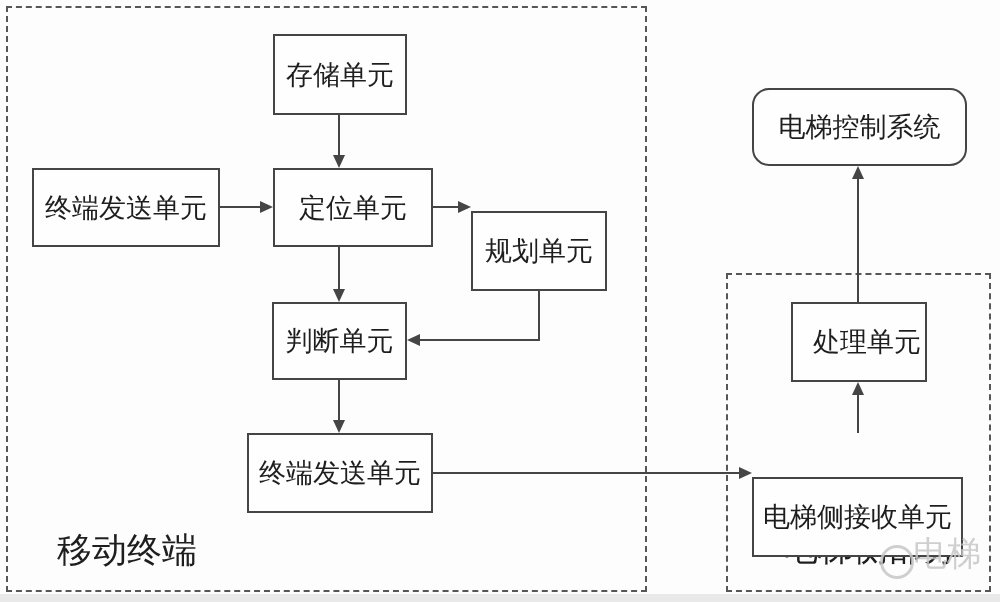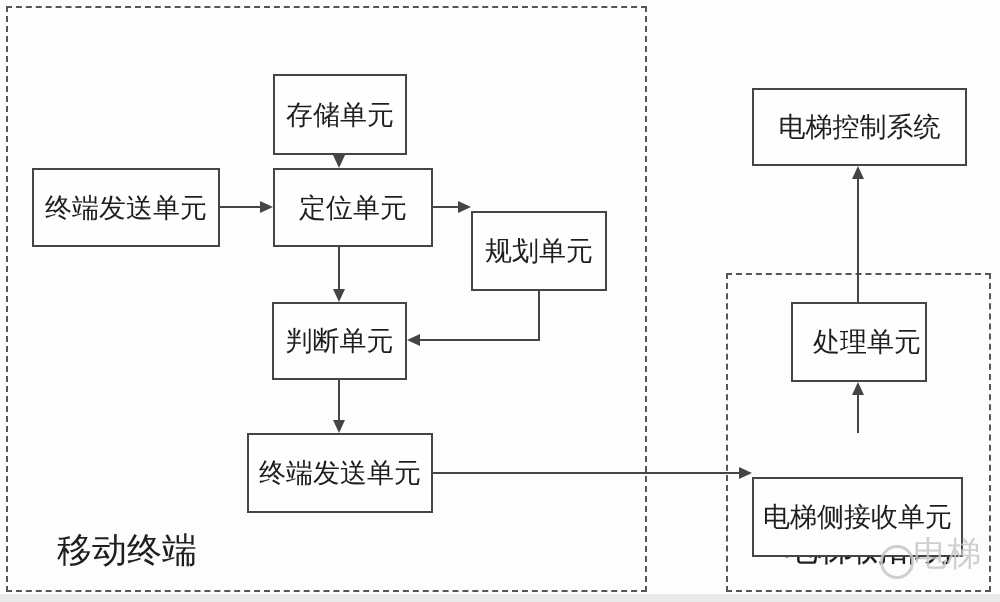--- a/index.html
+++ b/index.html
@@ -69,21 +69,21 @@
 <div class="canvas">
 
   <div class="bottom-strip"></div>
 
   <div class="group-box" style="left:6px;top:6px;width:641px;height:586px;"></div>
   <div class="group-label" style="left:57px;top:533px;">移动终端</div>
 
   <div class="group-box" style="left:726px;top:273px;width:265px;height:319px;"></div>
   <div class="group-label" style="left:783px;top:531px;">电梯侧部分</div>
 
-  <div class="node" style="left:273px;top:34px;width:134px;height:81px;margin-top:40px;">
+  <div class="node" style="left:273px;top:34px;width:134px;height:81px;">
     <span>存储单元</span>
   </div>
 
   <div class="node" style="left:32px;top:168px;width:188px;height:79px;">
     <span>终端发送单元</span>
   </div>
 
   <div class="node" style="left:273px;top:168px;width:160px;height:79px;">
     <span>定位单元</span>
   </div>
@@ -93,21 +93,21 @@
   </div>
 
   <div class="node" style="left:272px;top:302px;width:135px;height:78px;">
     <span>判断单元</span>
   </div>
 
   <div class="node" style="left:247px;top:433px;width:186px;height:80px;">
     <span>终端发送单元</span>
   </div>
 
-  <div class="node" style="left:752px;top:88px;width:215px;height:78px;">
+  <div class="node" style="left:752px;top:88px;width:215px;height:78px;border-radius:17px;">
     <span>电梯控制系统</span>
   </div>
 
   <div class="node" style="left:791px;top:302px;width:136px;height:80px;padding-left:16px;">
     <span>处理单元</span>
   </div>
 
   <div class="node" style="left:752px;top:433px;width:211px;height:80px;margin-top:44px;">
     <span>电梯侧接收单元</span>
   </div>

